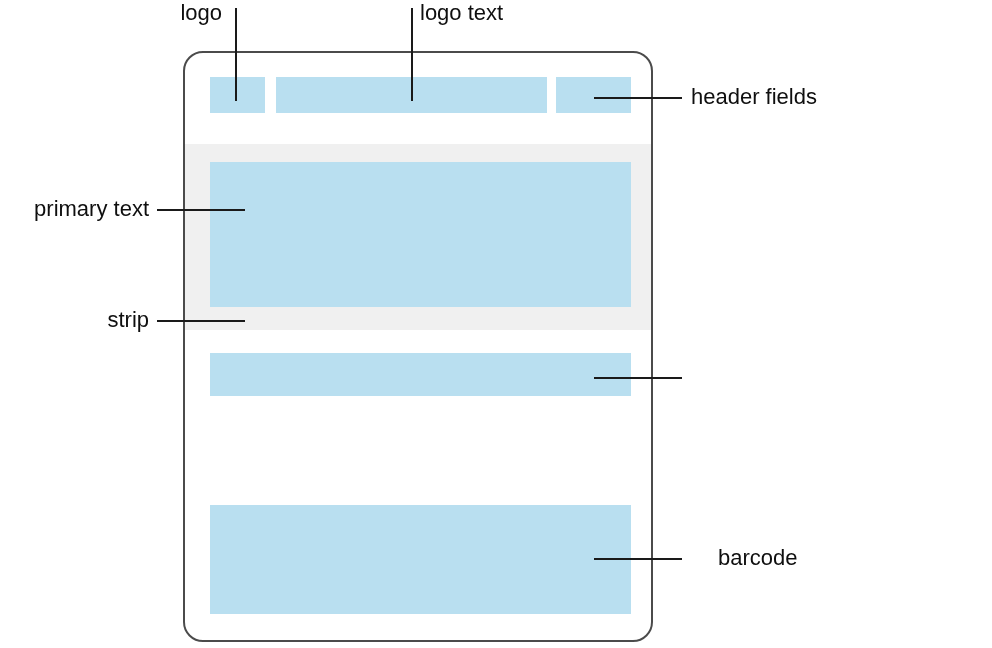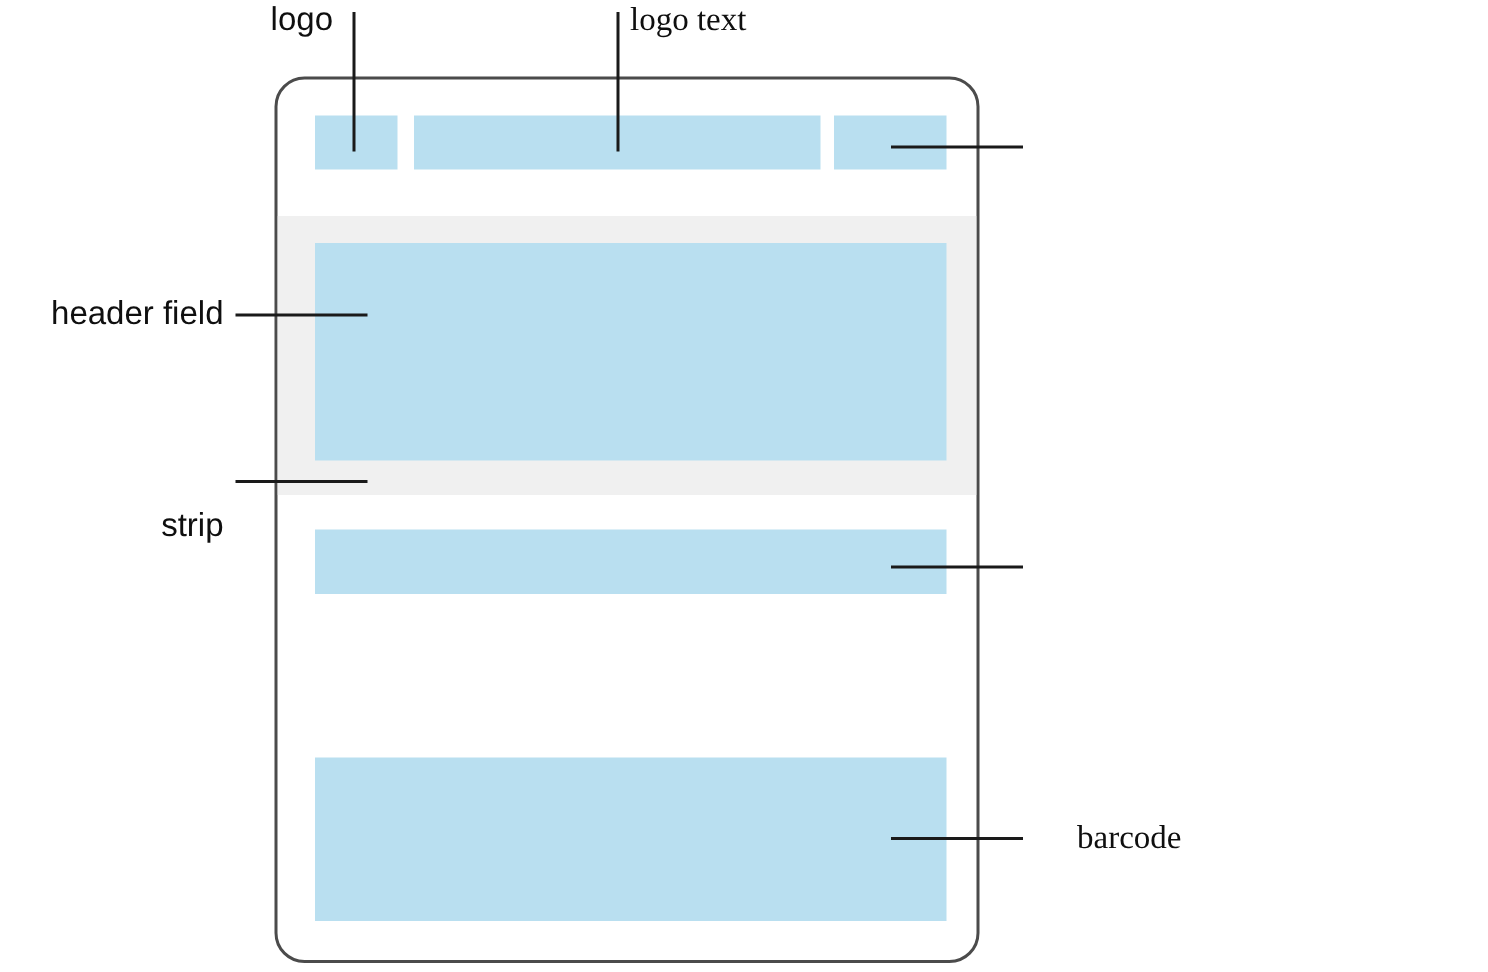--- a/index.html
+++ b/index.html
@@ -63,21 +63,21 @@
 
   
   .callout-label {
     position: absolute;
     color: #0f0f0f;
     font-size: 22px;
     line-height: 26px;
     white-space: nowrap;
   }
   .label-left  { text-align: right; }
-  .label-right { text-align: center; font-family: Liberation Serif, serif; }
+  .label-right { text-align: center; }
 
   .leader {
     position: absolute;
     background: #1a1a1a;
   }
   .leader-h { height: 2px; }
   .leader-v { width: 2px; }
 </style>
 </head>
 <body>
@@ -98,25 +98,26 @@
     <div class="field-block barcode-block"></div>
   </div>
 
   <div class="callout-label label-left" style="left: 0px; top: 0px; width: 206px;">logo</div>
   <div class="leader leader-v" style="left: 219px; top: 8px; height: 93px;"></div>
 
   <div class="callout-label label-right" style="left: 404px; top: 0px;">logo text</div>
   <div class="leader leader-v" style="left: 395px; top: 8px; height: 93px;"></div>
 
   <div class="leader leader-h" style="left: 578px; top: 97px; width: 88px;"></div>
+  <div class="callout-label label-right" style="left: 675px; top: 84px;">header fields</div>
 
-  <div class="callout-label label-left" style="left: 0px; top: 196px; width: 133px;">header field</div>
+  <div class="callout-label label-left" style="left: 0px; top: 196px; width: 133px;">primary text</div>
   <div class="leader leader-h" style="left: 141px; top: 209px; width: 88px;"></div>
 
-  <div class="callout-label label-left" style="left: 0px; top: 307px; width: 133px; margin-top: 30px;">strip</div>
+  <div class="callout-label label-left" style="left: 0px; top: 307px; width: 133px;">strip</div>
   <div class="leader leader-h" style="left: 141px; top: 320px; width: 88px;"></div>
 
   <div class="leader leader-h" style="left: 578px; top: 377px; width: 88px;"></div>
 
   <div class="leader leader-h" style="left: 578px; top: 558px; width: 88px;"></div>
   <div class="callout-label label-right" style="left: 675px; top: 545px; margin-left: 27px;">barcode</div>
 
 </div>
 
 </body></html>

